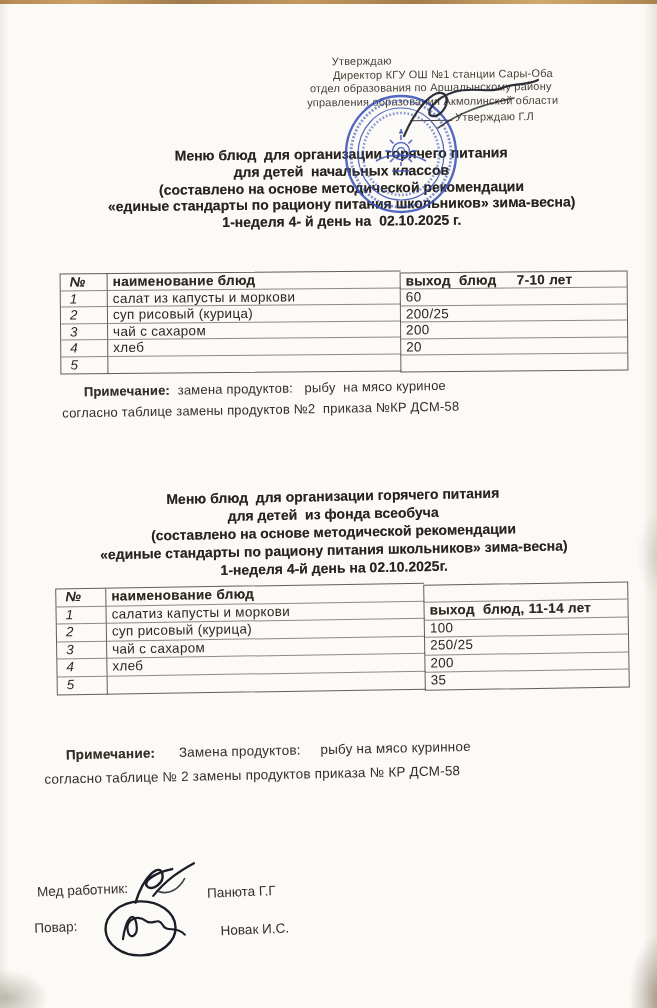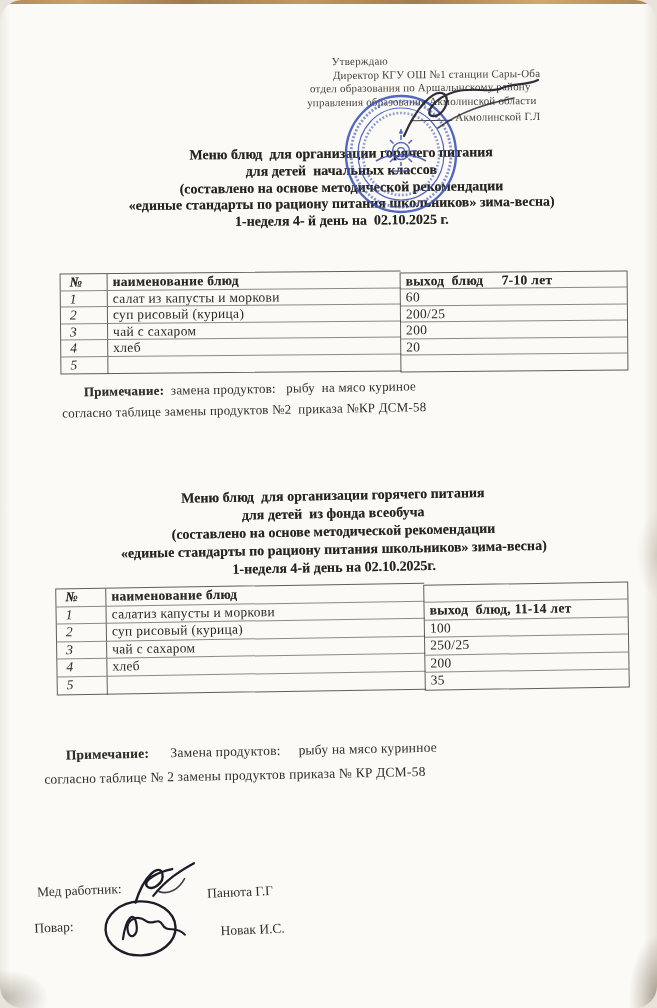--- a/index.html
+++ b/index.html
@@ -1,26 +1,25 @@
 <!DOCTYPE html>
 <html><head>
 <meta charset="utf-8">
 <style>
   html,body{margin:0;padding:0;background:#e8e4dc;}
   .page{
     position:relative;width:657px;height:1008px;overflow:hidden;
-    font-family:Liberation Serif, serif;color:#2d2a25;
+    font-family:Liberation Sans, sans-serif;color:#2d2a25;
     background:
       radial-gradient(ellipse 60px 40px at 1% 99%, rgba(120,112,95,.45), rgba(0,0,0,0) 70%),
       radial-gradient(ellipse 40px 90px at 100% 99%, rgba(118,100,78,.55), rgba(0,0,0,0) 70%),
       radial-gradient(ellipse 30px 60px at 100% 55%, rgba(150,138,115,.25), rgba(0,0,0,0) 70%),
       linear-gradient(90deg, rgba(175,165,145,.18), rgba(0,0,0,0) 10px),
       linear-gradient(270deg, rgba(160,148,125,.22), rgba(0,0,0,0) 14px),
       #fbfaf6;
-    border-radius: 22px;
   }
   .edge-top{position:absolute;left:0;top:0;width:657px;height:4px;
     background:linear-gradient(90deg,#a06a2c,#c08a42 12%,#8a5a22 28%,#b5803a 46%,#8f5c20 63%,#c79448 82%,#9a6628);
     opacity:.8;}
   .abs{position:absolute;}
   .pre{white-space:pre;}
 
   
   .approval{left:260px;top:54px;width:360px;font-size:11px;line-height:13.5px;
     color:#453f37;transform:rotate(-.6deg);letter-spacing:.2px;}
@@ -79,21 +78,21 @@
 <body>
 
 <div class="page">
   <div class="edge-top"></div>
 
   <div class="abs approval">
     <div class="ap1">Утверждаю</div>
     <div class="ap2">Директор КГУ ОШ №1 станции Сары-Оба</div>
     <div class="ap3">отдел образования по Аршалынскому району</div>
     <div class="ap4">управления образования Акмолинской области</div>
-    <div class="ap5"><span class="uline"></span><span>Акмолинской Г.Л</span></div>
+    <div class="ap5"><span class="uline"></span><span>Утверждаю Г.Л</span></div>
   </div>
 
   <svg class="abs stamp" viewBox="0 0 120 126">
     <defs>
         <filter id="sblur">
           <feGaussianBlur stdDeviation="0.38"></feGaussianBlur>
         </filter>
       </defs>
     <g fill="none" stroke="#3b52b8" filter="url(#sblur)">
       <ellipse cx="60" cy="63" rx="55" ry="58" stroke-width="2.4"></ellipse>

